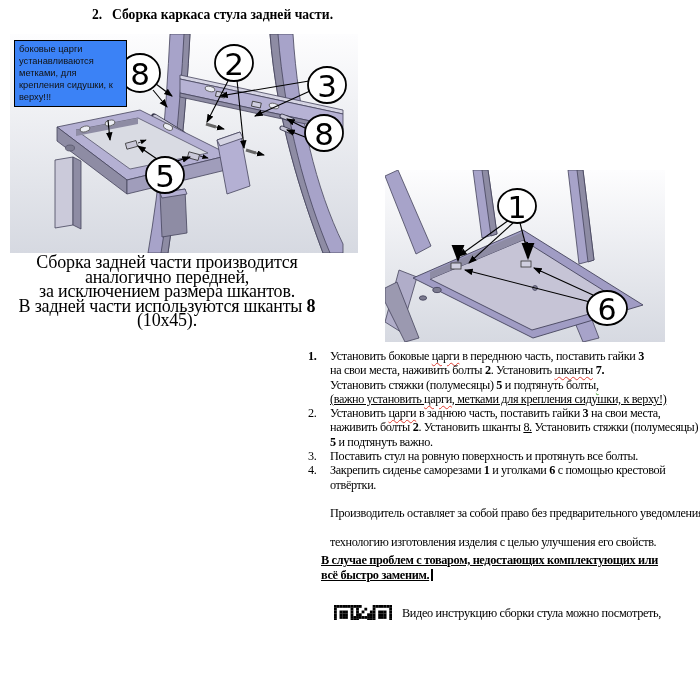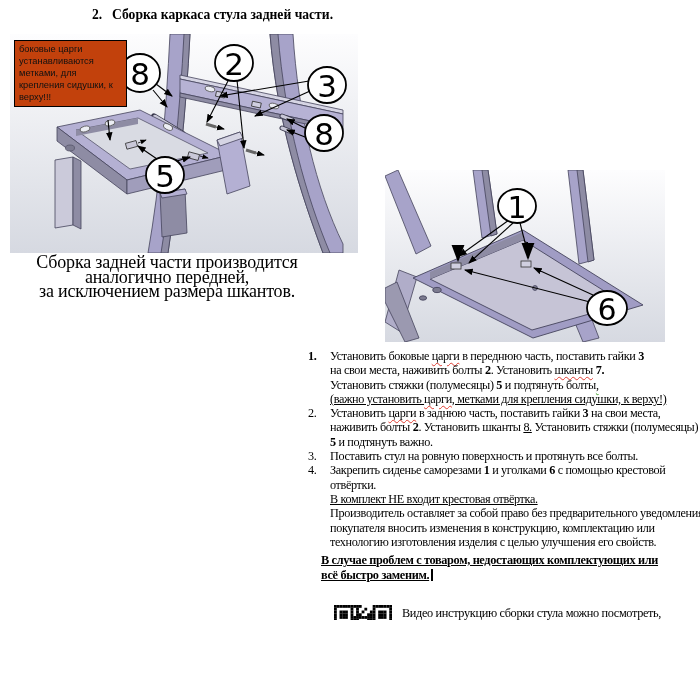--- a/index.html
+++ b/index.html
@@ -1,21 +1,21 @@
 <!DOCTYPE html>
 <html><head>
 <meta charset="utf-8">
 <style>
   html,body{margin:0;padding:0;background:#fff;}
   #page{position:relative;width:700px;height:620px;background:#fff;overflow:hidden;
         font-family:"Liberation Serif","DejaVu Serif",serif;color:#000;}
   .h{position:absolute;font-weight:bold;font-size:13.6px;white-space:nowrap;}
   .hn{display:inline-block;width:20px;}
   .figure{position:absolute;}
-  .note{position:absolute;left:4px;top:6px;width:103px;border:1.6px solid #000;background:#c2410c;
+  .note{position:absolute;left:4px;top:6px;width:103px;border:1.6px solid #000;background:#3b82f6;
         font-family:"Liberation Sans","DejaVu Sans",sans-serif;font-size:9.3px;line-height:1.28;
         padding:3px 4px;color:#111;}
   .cap{position:absolute;left:0;top:255px;width:334px;text-align:center;
        font-size:18px;line-height:14.6px;letter-spacing:-0.2px;}
   .txtcol{font-size:12.2px;line-height:14.3px;letter-spacing:-0.35px;}
   #steps{position:absolute;left:308px;top:349px;width:400px;}
   .item{display:flex;}
   .num{width:22px;flex:none;}
   .body{flex:1;}
   .b{font-weight:bold;}
@@ -158,20 +158,21 @@
             <text x="155" y="142" dominant-baseline="central">5</text>
           </g>
       </g>
     </svg>
     <div class="note">боковые царги устанавливаются метками, для крепления сидушки, к верху!!!</div>
   </div>
 
   <div class="cap">
     <div>Сборка задней части производится аналогично передней,</div>
     <div>за исключением размера шкантов.</div>
+    <div><span>В задней части используются шканты </span><span class="b">8</span><span> (10x45).</span></div>
   </div>
 
   <div class="h" style="left:410px;top:145px;margin-top:31px;">
     <span class="hn">3.</span><span>Крепление сидушки.</span>
   </div>
 
   <div class="figure" style="left:385px;top:170px;width:280px;height:172px;">
     <svg width="280" height="172" viewBox="0 0 280 172">
       <defs>
         <linearGradient id="bgR" x1="0" y1="0" x2="0" y2="1">
@@ -249,23 +250,23 @@
     </div>
     <div class="item">
       <div class="num">3.</div>
       <div class="body"><span>Поставить стул на ровную поверхность и протянуть все болты.</span></div>
     </div>
     <div class="item">
       <div class="num">4.</div>
       <div class="body">
         <span> Закрепить сиденье саморезами </span><span class="b">1</span><span> и уголками </span><span class="b">6</span><span> с помощью крестовой</span><br>
         <span>отвёртки.</span><br>
-        <span class="bu">В комплект НЕ входит крестовая отвёртка.</span><br>
+        <br>
         <span>Производитель оставляет за собой право без предварительного уведомления</span><br>
-        <span>покупателя вносить изменения в конструкцию, комплектацию или</span><br>
+        <br>
         <span>технологию изготовления изделия с целью улучшения его свойств.</span>
       </div>
     </div>
   </div>
 
   <div id="contact">
     <div><span class="u">В случае проблем с товаром, недостающих комплектующих или</span></div>
     <div><span class="u">всё быстро заменим.</span><span class="cursor"></span></div>
   </div>
 

